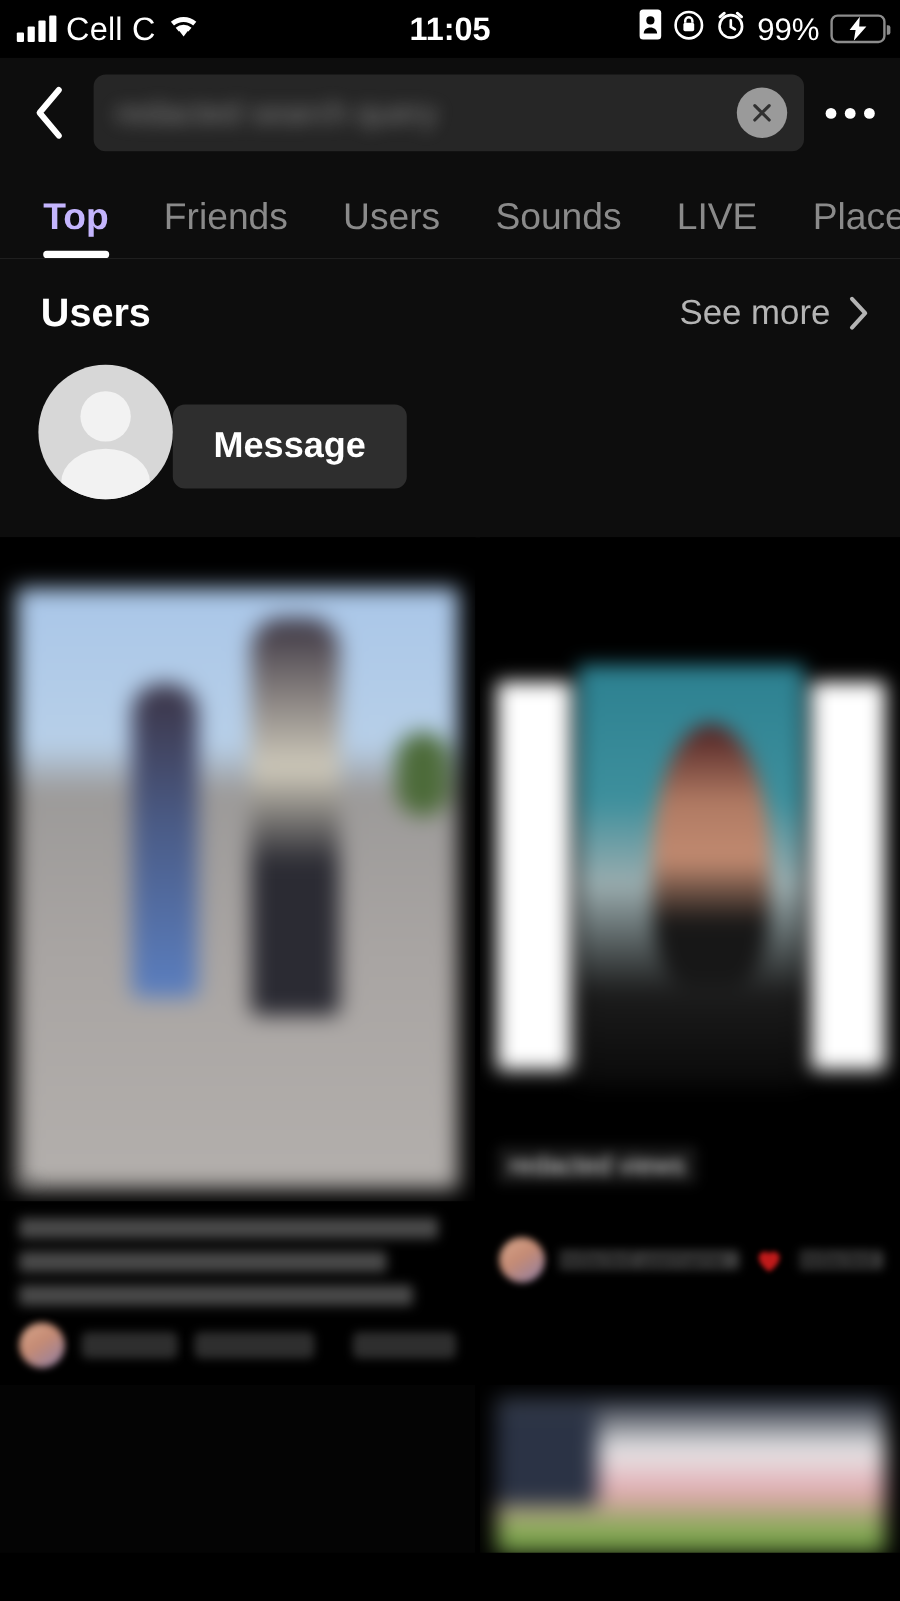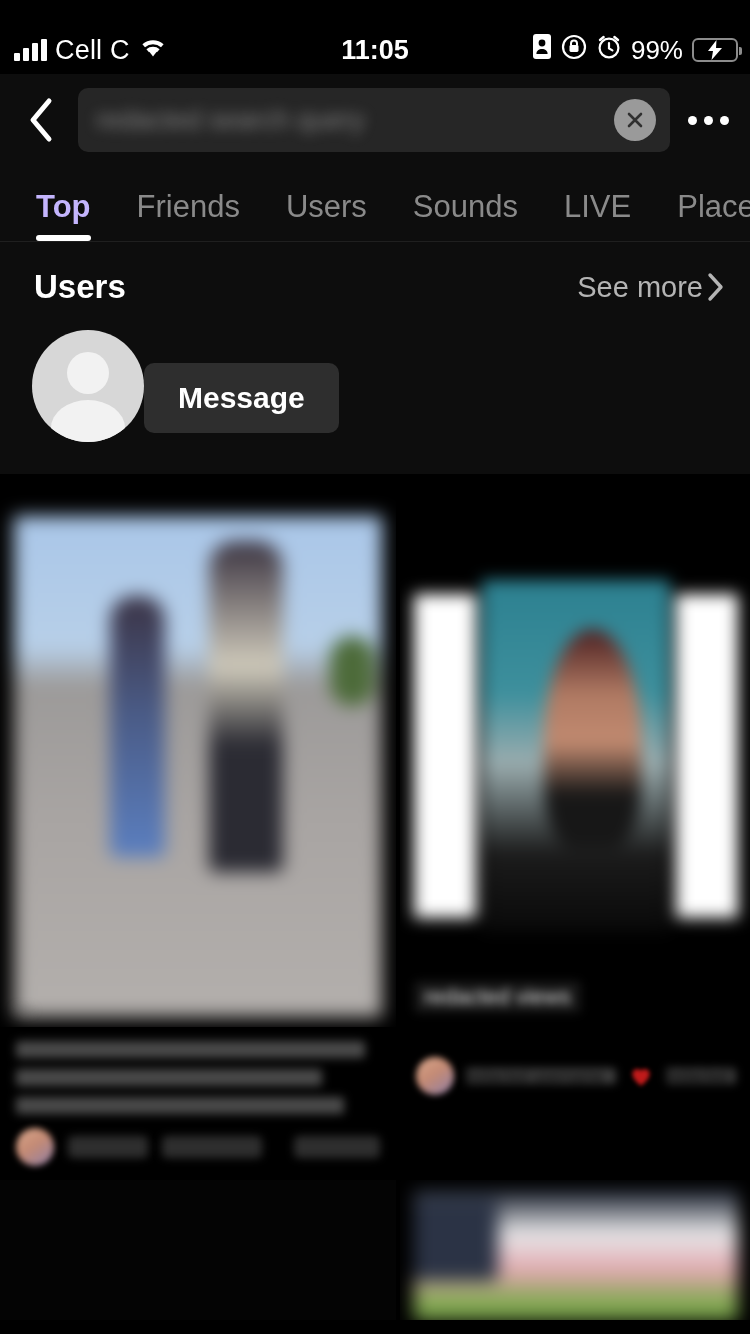--- a/index.html
+++ b/index.html
@@ -8,21 +8,21 @@
     background:#000;
     font-family:"Liberation Sans", sans-serif;
     overflow:hidden;
   }
   .phone { position:relative; width:750px; height:1334px; background:#000; overflow:hidden; }
 
   
   .statusbar {
     position:relative; height:48px; width:100%;
     background:#000; color:#fff;
-    display:flex; align-items:center;margin-top:26px;
+    display:flex; align-items:center;
   }
   .sb-left { display:flex; align-items:center; gap:8px; padding-left:14px; }
   .sb-signal { display:flex; align-items:flex-end; gap:3px; height:22px; }
   .sb-signal i { display:block; width:6px; background:#fff; border-radius:1px; }
   .sb-signal i:nth-child(1){ height:8px; }
   .sb-signal i:nth-child(2){ height:13px; }
   .sb-signal i:nth-child(3){ height:18px; }
   .sb-signal i:nth-child(4){ height:22px; }
   .sb-carrier { font-size:27px; letter-spacing:.2px; }
   .sb-time {
@@ -86,21 +86,21 @@
     height:6px; background:#fff; border-radius:3px;
   }
 
   
   .users-section { background:#0d0d0d; padding-bottom:14px; }
   .section-head {
     display:flex; align-items:center; justify-content:space-between;
     padding:26px 26px 10px 34px;
   }
   .section-title { font-size:33px; font-weight:bold; color:#fff; }
-  .see-more { display:flex; align-items:center; gap:3px; font-size:29px; color:#b4b4b4; }
+  .see-more { display:flex; align-items:center; gap:14px; font-size:29px; color:#b4b4b4; }
 
   .user-row { display:flex; align-items:center; padding:14px 26px 18px 32px; }
   .avatar {
     width:112px; height:112px; border-radius:50%; background:#d7d7d7;
     position:relative; flex:none; overflow:hidden;
   }
   .avatar .head { position:absolute; left:50%; top:22px; transform:translateX(-50%); width:42px; height:42px; border-radius:50%; background:#f2f2f2; }
   .avatar .body { position:absolute; left:50%; bottom:-14px; transform:translateX(-50%); width:74px; height:56px; border-radius:50% 50% 0 0; background:#f2f2f2; }
   .user-info { flex:1; margin-left:26px; display:flex; flex-direction:column; gap:6px; }
   .user-name { font-size:28px; font-weight:bold; color:#d0d0d0; filter:blur(7px); width:235px; height:26px; background:#3a3a3a; border-radius:4px; color:transparent; }

